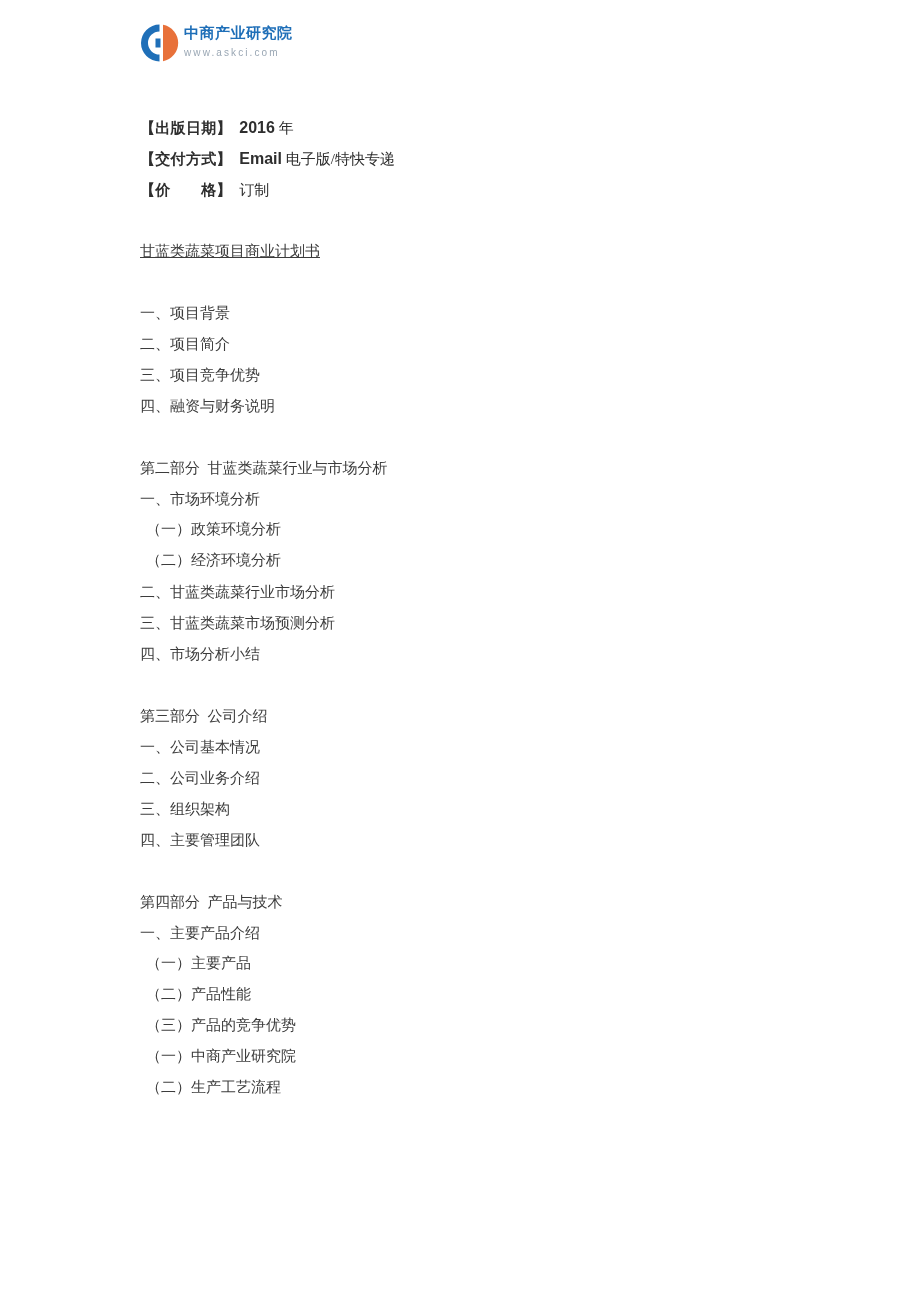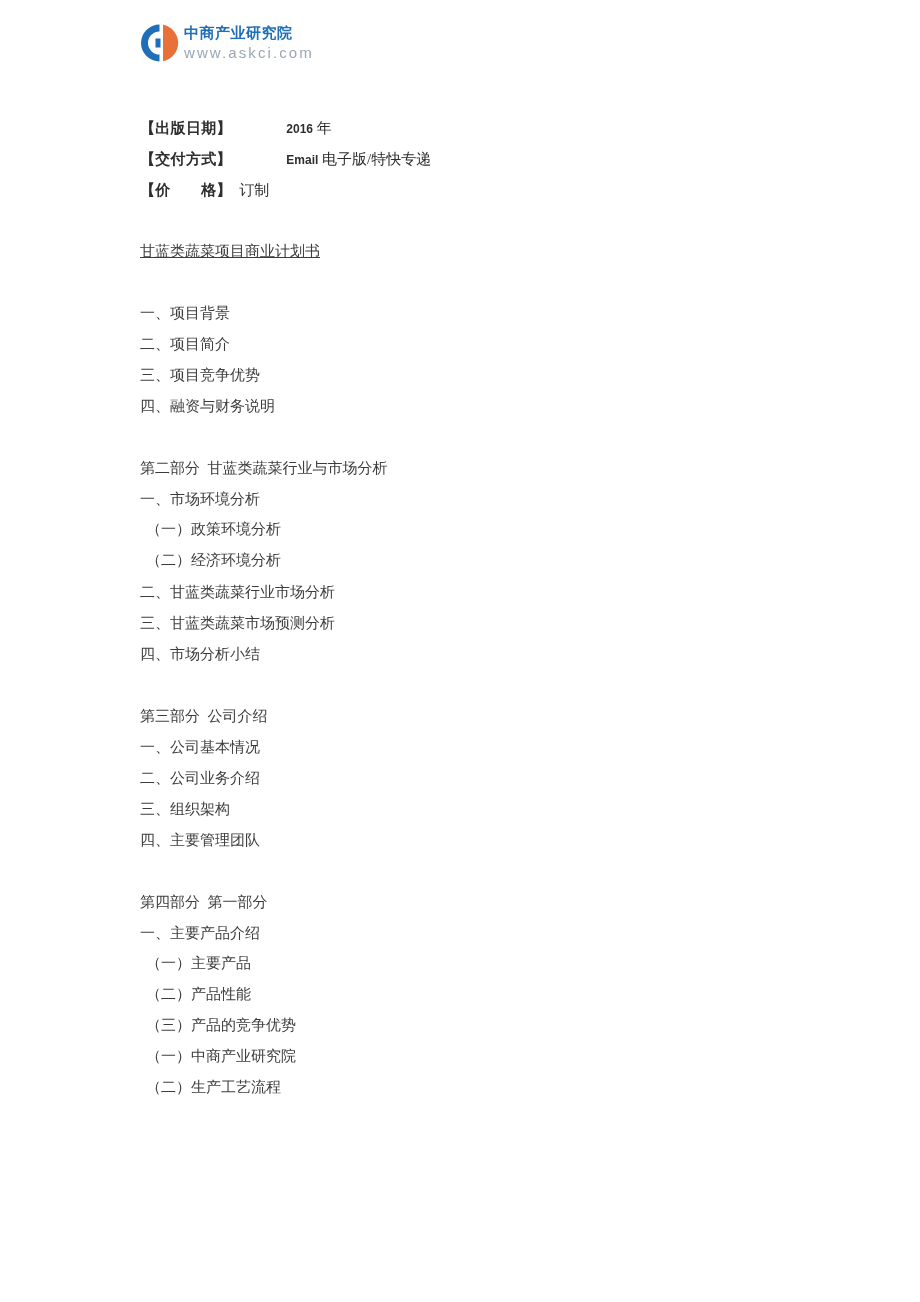--- a/index.html
+++ b/index.html
@@ -41,21 +41,21 @@
     font-family: "DejaVu Sans", "Liberation Sans", sans-serif;
     font-weight: bold;
     font-size: 15px;
     line-height: 22px;
     color: #1f6fb8;
     letter-spacing: 0.5px;
     white-space: nowrap;
   }
   .logo-url {
     font-family: "Liberation Sans", "DejaVu Sans", sans-serif;
-    font-size: 15px;
+    font-size: 10px;
     line-height: 18px;
     color: #9aa7b4;
     letter-spacing: 2.1px;
     white-space: nowrap;
   }
 
   
   .doc {
     position: absolute;
     left: 140px;
@@ -82,23 +82,22 @@
   .meta-label {
     font-family: Liberation Sans, sans-serif;
     font-weight: bold;
     letter-spacing: 0.3px;
   }
   .meta-value {
     font-family: "Liberation Serif", "DejaVu Serif", serif;
   }
   .meta-value .latin {
     font-family: "Liberation Sans", "DejaVu Sans", sans-serif;
-    font-size: 12px;
+    font-size: 16px;
     font-weight: bold;
-    margin-left: 47px;
   }
   .indent-1 { padding-left: 0px; }
   .indent-2 { padding-left: 6px; font-family: Liberation Mono, monospace; }
   .title-line {
     font-size: 15px;
     line-height: 31px;
     height: 31px;
     white-space: pre;
     color: #3c3c3c;
     text-decoration: underline;
@@ -156,21 +155,21 @@
   <div class="line blank"></div>
 
   <div class="line">第三部分  公司介绍</div>
   <div class="line indent-1">一、公司基本情况</div>
   <div class="line indent-1">二、公司业务介绍</div>
   <div class="line indent-1">三、组织架构</div>
   <div class="line indent-1">四、主要管理团队</div>
 
   <div class="line blank"></div>
 
-  <div class="line">第四部分  第一部分</div>
+  <div class="line">第四部分  产品与技术</div>
   <div class="line indent-1">一、主要产品介绍</div>
   <div class="line indent-2">（一）主要产品</div>
   <div class="line indent-2">（二）产品性能</div>
   <div class="line indent-2">（三）产品的竞争优势</div>
   <div class="line indent-2">（一）中商产业研究院</div>
   <div class="line indent-2">（二）生产工艺流程</div>
 
 </div>
 
 </body></html>

